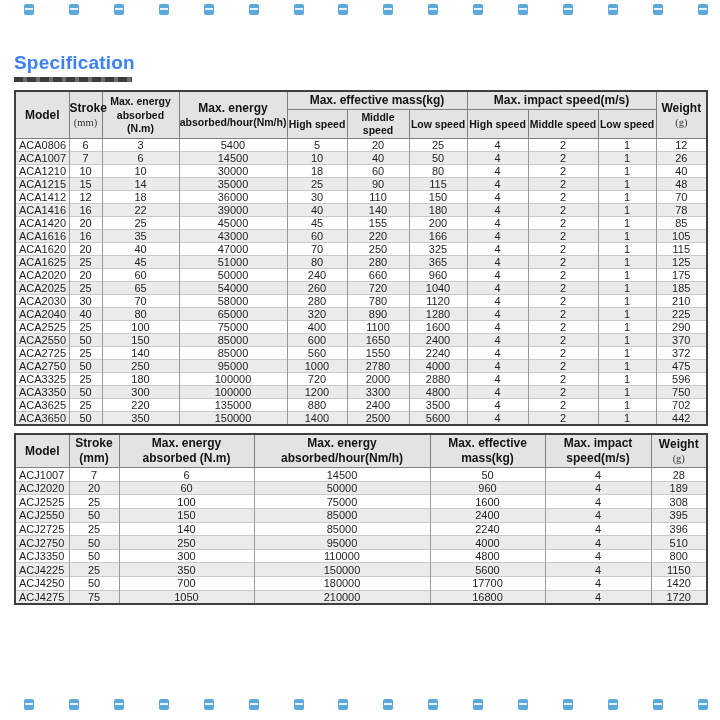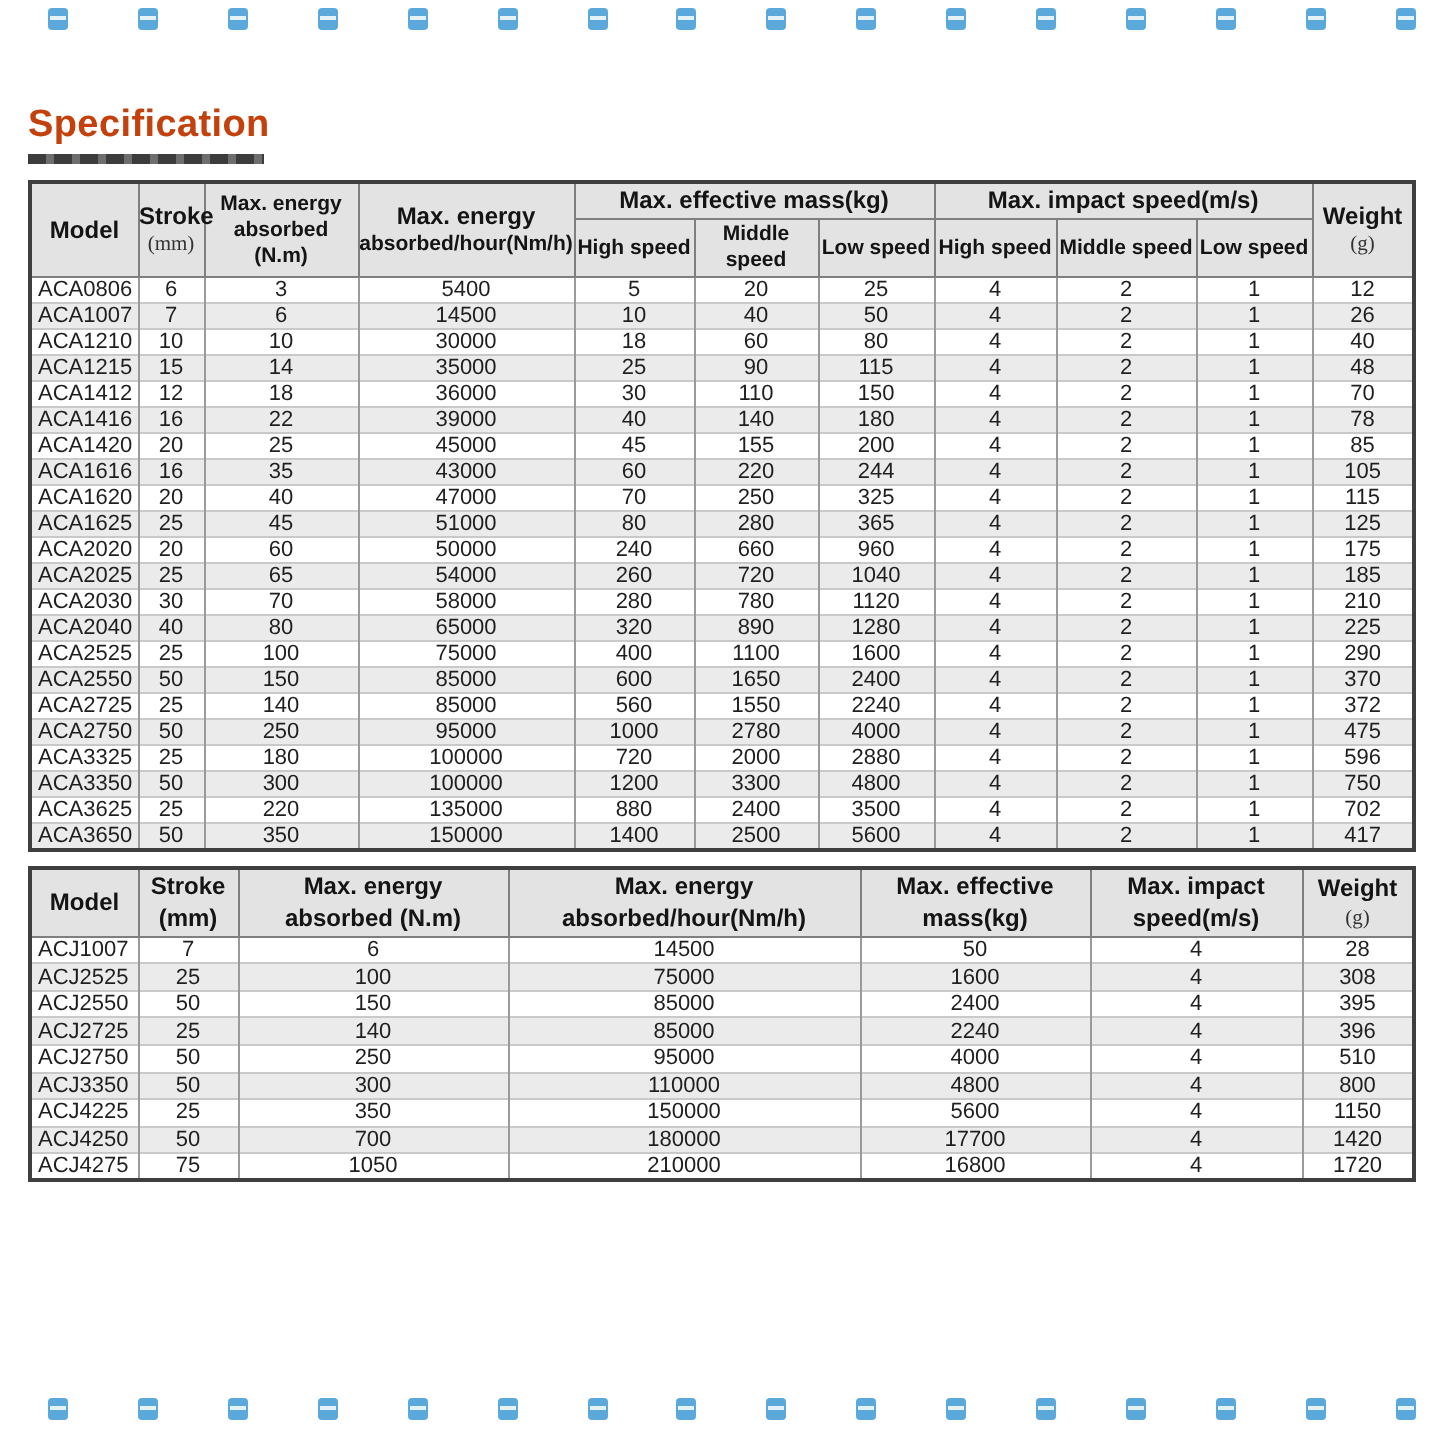--- a/index.html
+++ b/index.html
@@ -23,21 +23,21 @@
     border-radius:2px;
     position:relative;
     opacity:.9;
   }
   .wm-mark::after {
     content:""; position:absolute; left:1px; right:1px; top:4px; height:1.5px;
     background:rgba(255,255,255,.85);
   }
   .content { padding:52px 14px 0 14px; }
   .page-title {
-    font-size:19px; font-weight:bold; color:#c2410c;
+    font-size:19px; font-weight:bold; color:#3b82f6;
     letter-spacing:.2px;
   }
   .title-bar {
     width:118px; height:5px; margin-top:3px;
     background:repeating-linear-gradient(90deg,#3c3c3c 0 9px,#6e6e6e 9px 13px);
   }
   table {
     width:692px;
     border-collapse:collapse;
     table-layout:fixed;
@@ -231,21 +231,21 @@
           <td>1</td>
           <td>85</td>
         </tr>
         <tr>
           <td class="model-col">ACA1616</td>
           <td>16</td>
           <td>35</td>
           <td>43000</td>
           <td>60</td>
           <td>220</td>
-          <td>244</td>
+          <td>166</td>
           <td>4</td>
           <td>2</td>
           <td>1</td>
           <td>105</td>
         </tr>
         <tr>
           <td class="model-col">ACA1620</td>
           <td>20</td>
           <td>40</td>
           <td>47000</td>
@@ -417,21 +417,21 @@
           <td class="model-col">ACA3650</td>
           <td>50</td>
           <td>350</td>
           <td>150000</td>
           <td>1400</td>
           <td>2500</td>
           <td>5600</td>
           <td>4</td>
           <td>2</td>
           <td>1</td>
-          <td>417</td>
+          <td>442</td>
         </tr>
       </tbody>
   </table>
 
   <table class="spec-table" id="table2">
     <colgroup>
       <col class="d-model">
         <col class="d-stroke">
         <col class="d-abs">
         <col class="d-absh">
@@ -454,20 +454,29 @@
         <tr>
           <td class="model-col">ACJ1007</td>
           <td>7</td>
           <td>6</td>
           <td>14500</td>
           <td>50</td>
           <td>4</td>
           <td>28</td>
         </tr>
         <tr>
+          <td class="model-col">ACJ2020</td>
+          <td>20</td>
+          <td>60</td>
+          <td>50000</td>
+          <td>960</td>
+          <td>4</td>
+          <td>189</td>
+        </tr>
+        <tr>
           <td class="model-col">ACJ2525</td>
           <td>25</td>
           <td>100</td>
           <td>75000</td>
           <td>1600</td>
           <td>4</td>
           <td>308</td>
         </tr>
         <tr>
           <td class="model-col">ACJ2550</td>

